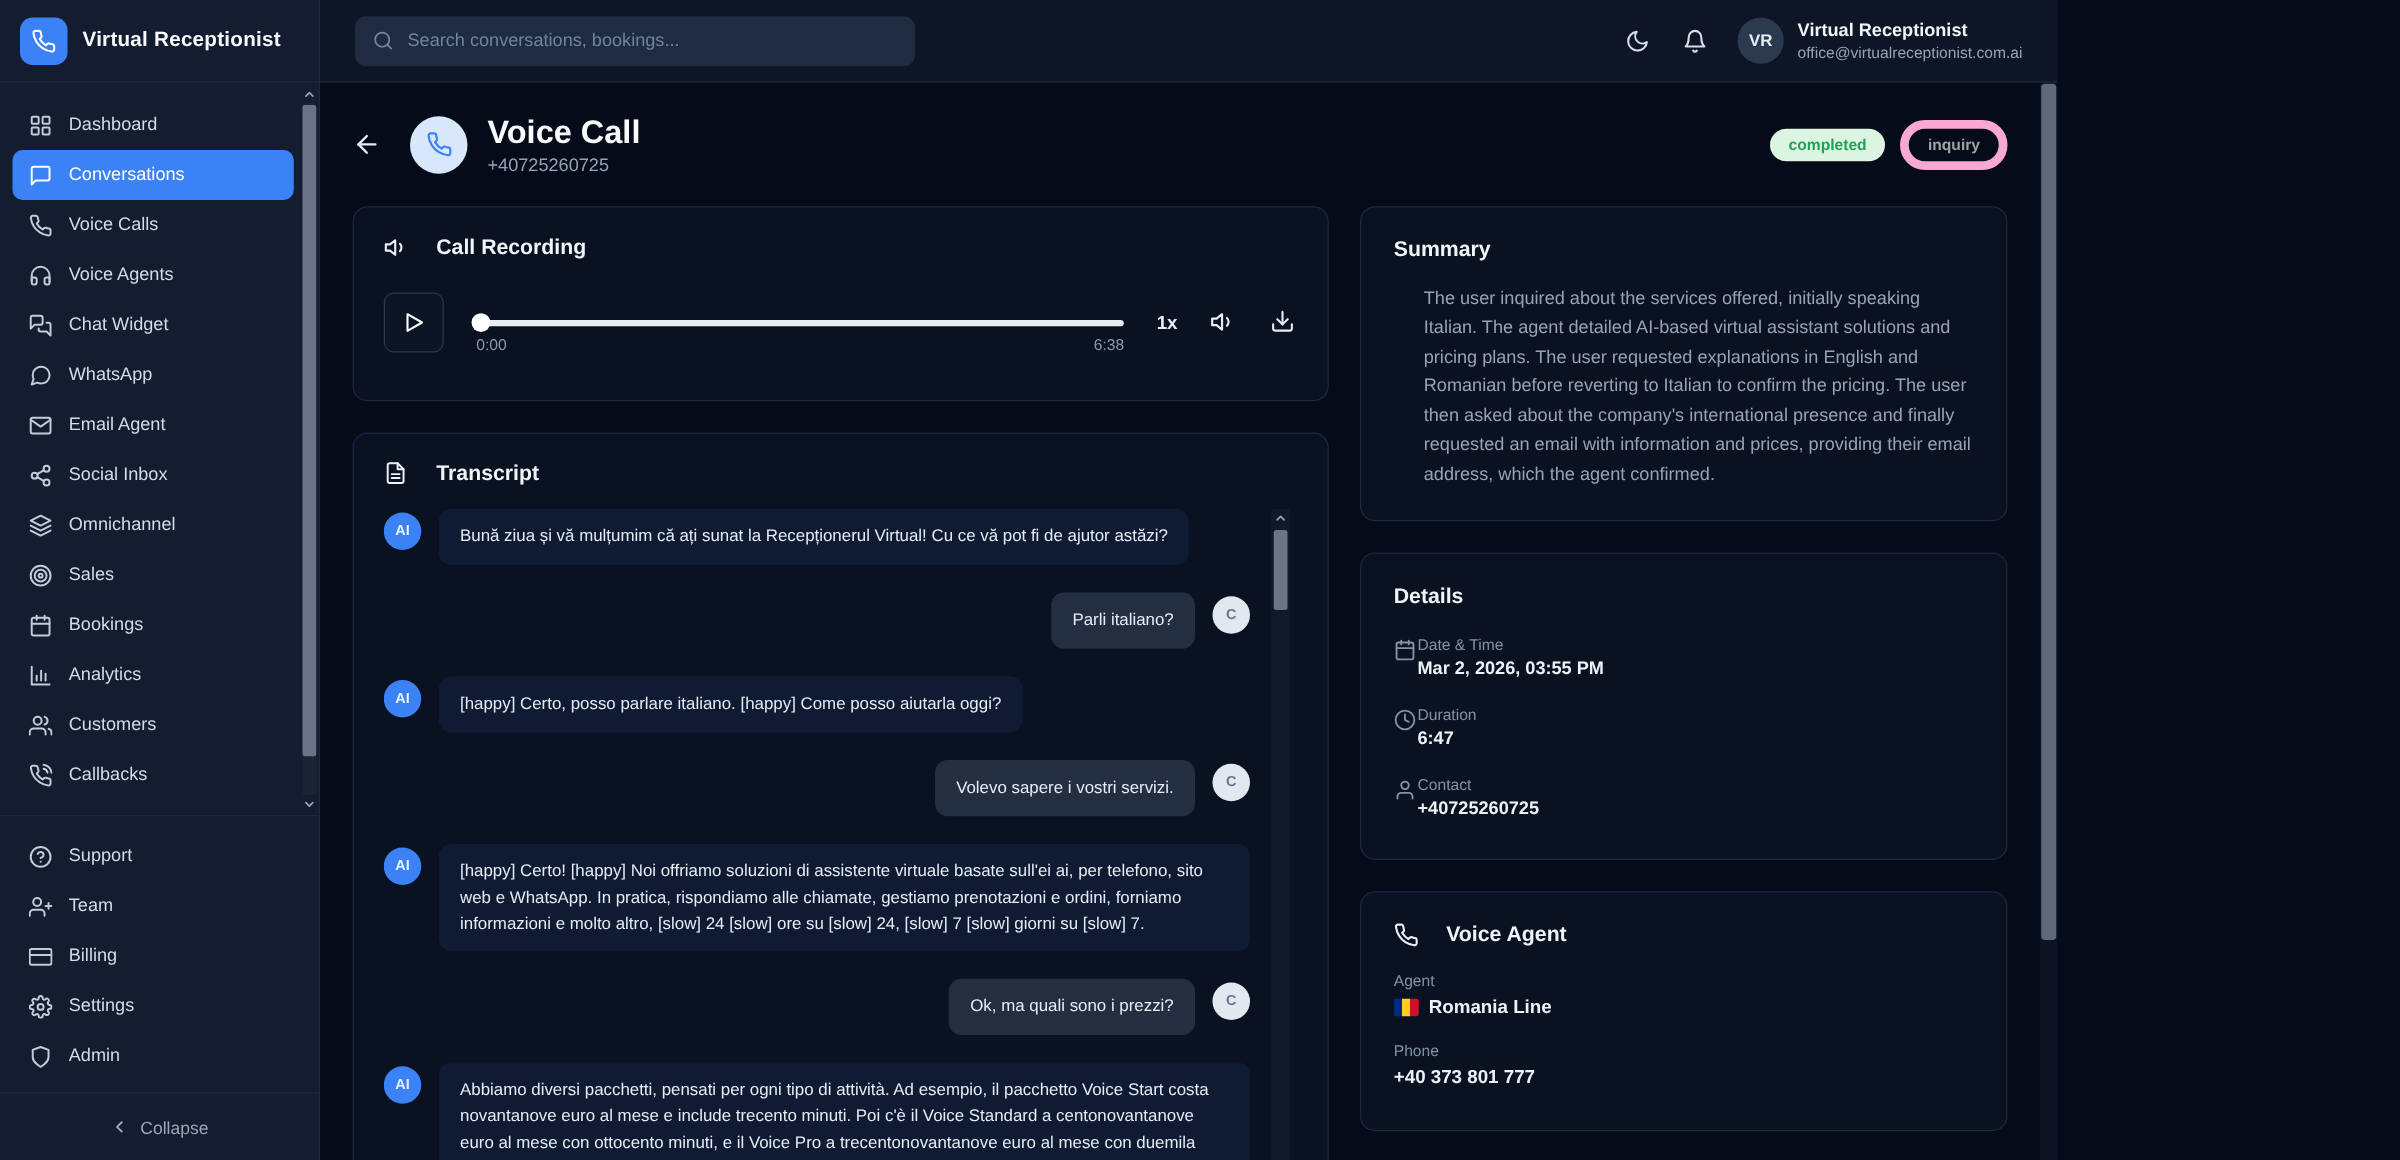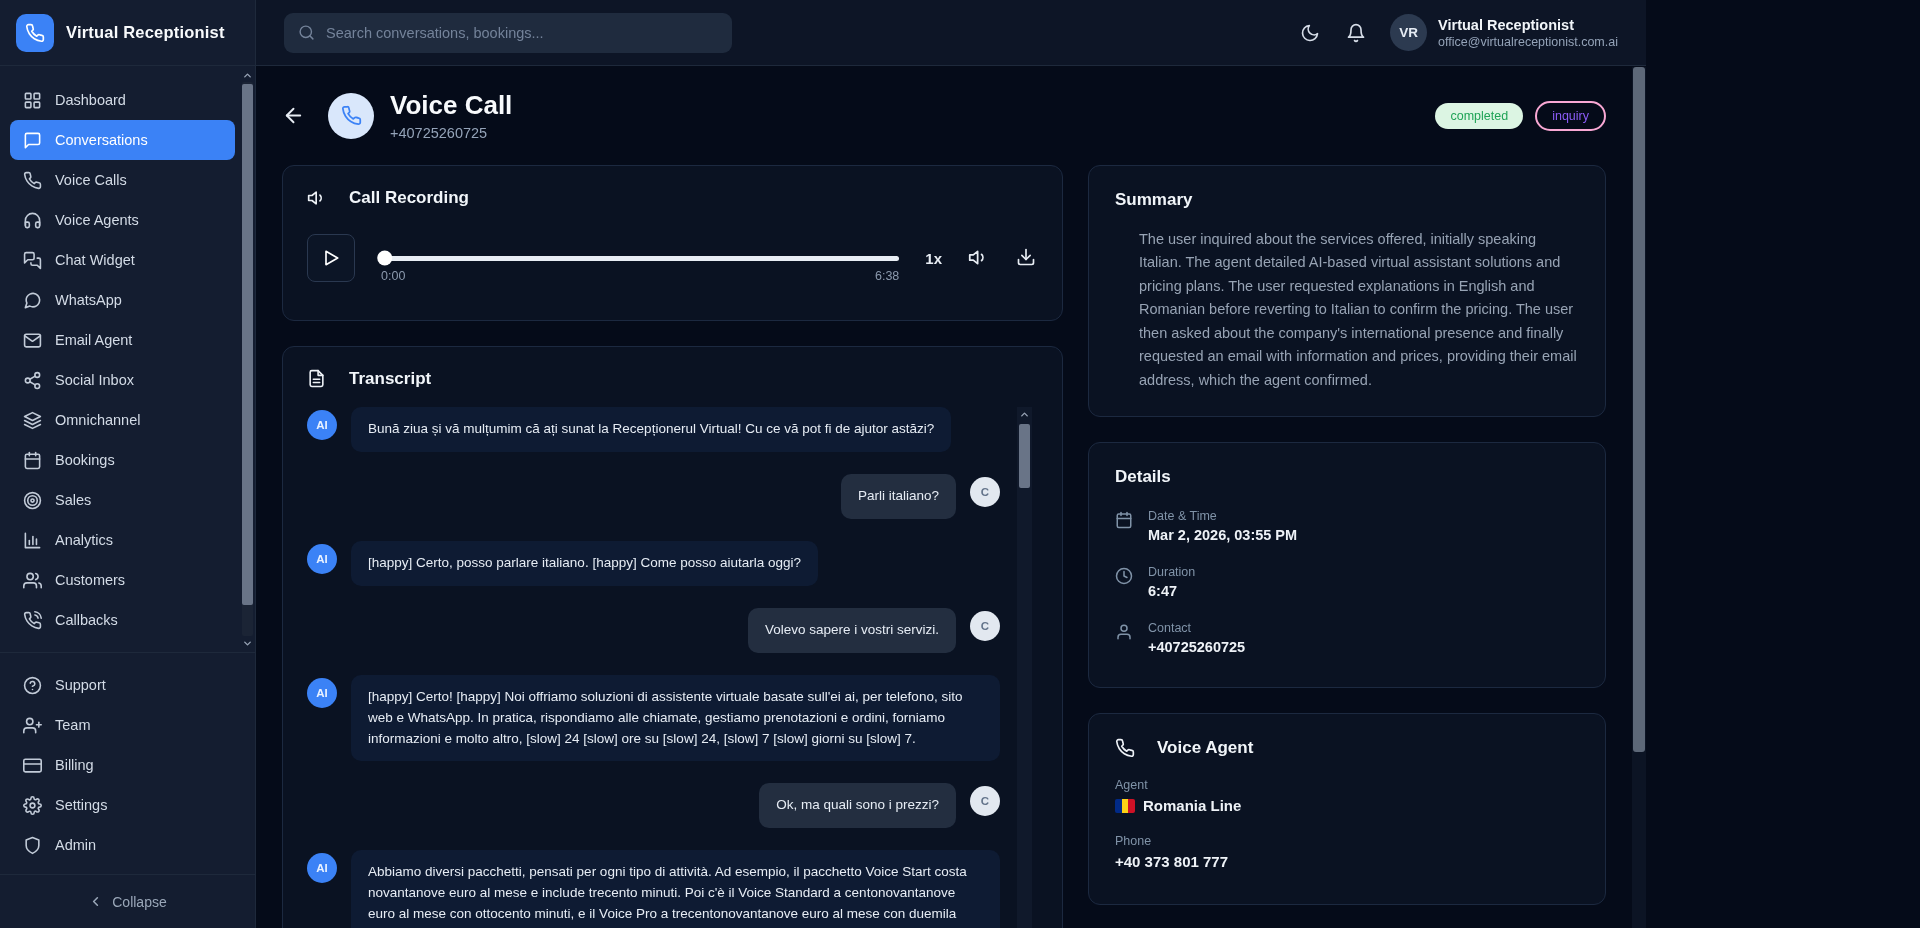--- a/index.html
+++ b/index.html
@@ -41,23 +41,23 @@
   .page-thumb { position:absolute; top:0; left:1px; width:12px; height:685px; background:#5d6878; border-radius:3px; }
 
   
   .content { flex:1; min-height:0; padding:14px 40px 0 26px; overflow:hidden; }
   .page-header { display:flex; align-items:center; margin:10px 0 24px; }
   .back-btn { width:24px; height:24px; color:#e8edf4; margin-right:22px; cursor:pointer; display:flex; align-items:center; }
   .call-avatar { width:46px; height:46px; border-radius:50%; background:#d9e7fb; color:#3b82f6; display:flex; align-items:center; justify-content:center; margin-right:16px; flex-shrink:0; }
   .header-title { font-size:26px; font-weight:bold; color:#f8fafc; }
   .header-sub { font-size:14.5px; color:#94a3b8; margin-top:4px; }
   .badges { margin-left:auto; display:flex; gap:12px; align-items:center; }
-  .badge { font-size:12.5px; font-weight:normal; padding:6px 15px; border-radius:999px; }
+  .badge { font-size:12.5px; font-weight:bold; padding:6px 15px; border-radius:999px; }
   .badge.success { background:#dcf5e3; color:#1fa356; }
-  .badge.outline { border:2px solid #f9a8d4; color:#8b5cf6; background:transparent; }
+  .badge.outline { border:7px solid #f9a8d4; color:#a3a3a3; background:transparent; }
 
   .columns { display:flex; gap:25px; height:812px; }
   .col-left { flex:1; min-width:0; display:flex; flex-direction:column; }
   .col-right { width:518px; flex-shrink:0; display:flex; flex-direction:column; gap:25px; }
   .card { background:#0a1222; border:1px solid #1c2940; border-radius:12px; }
 
   
   .rec-card { padding:22px 24px; flex-shrink:0; }
   .sec-header { display:flex; align-items:center; gap:22px; font-size:17px; font-weight:bold; color:#f1f5f9; }
   .sec-header .ico { width:20px; height:20px; color:#eef2f7; display:flex; }
@@ -83,21 +83,21 @@
   .msg.customer .bubble { background:#232e40; }
   .tr-scrollbar { position:absolute; top:0; right:6px; bottom:0; width:15px; display:flex; flex-direction:column; align-items:center; background:#10192b; }
   .tr-caret { color:#98a4b5; height:15px; display:flex; align-items:center; }
   .tr-track { flex:1; width:15px; position:relative; }
   .tr-thumb { position:absolute; top:2px; left:2px; width:11px; height:64px; background:#697487; border-radius:2px; }
 
   
   .side-card { padding:24px 26px; }
   .side-title { font-size:17px; font-weight:bold; color:#f1f5f9; }
   .summary-text { margin-top:18px; font-size:14.5px; line-height:1.62; color:#97a3b4;margin-left:24px; }
-  .detail-row { display:flex; gap:14px; margin-top:22px; }
+  .detail-row { display:flex; margin-top:22px; }
   .detail-row .ico { width:19px; height:19px; color:#8093a8; margin-top:2px; flex-shrink:0; display:flex; }
   .detail-label { font-size:12.5px; color:#8093a8; }
   .detail-value { font-size:14.5px; font-weight:bold; color:#eef2f7; margin-top:4px; }
   .agent-label { font-size:12.5px; color:#8093a8; margin-top:20px; }
   .agent-value { font-size:15px; font-weight:bold; color:#eef2f7; margin-top:5px; display:flex; align-items:center; gap:8px; }
   .flag-ro { display:inline-block; width:20px; height:14px; border-radius:2px; background:linear-gradient(90deg,#012a87 0 33.3%,#fcd116 33.3% 66.6%,#ce1126 66.6% 100%); flex-shrink:0; }
 </style>
 </head>
 <body>
 
@@ -194,37 +194,37 @@
               <polygon points="12 2 2 7 12 12 22 7 12 2"></polygon>
               <polyline points="2 12 12 17 22 12"></polyline>
               <polyline points="2 17 12 22 22 17"></polyline>
             </svg>
           </span>
         <span>Omnichannel</span>
       </div>
       <div class="nav-item">
         <span class="ico">
             <svg width="19" height="19" viewBox="0 0 24 24" fill="none" stroke="currentColor" stroke-width="2" stroke-linecap="round" stroke-linejoin="round">
+              <circle cx="12" cy="12" r="10"></circle>
+              <circle cx="12" cy="12" r="6"></circle>
+              <circle cx="12" cy="12" r="2"></circle>
+            </svg>
+          </span>
+        <span>Sales</span>
+      </div>
+      <div class="nav-item">
+        <span class="ico">
+            <svg width="19" height="19" viewBox="0 0 24 24" fill="none" stroke="currentColor" stroke-width="2" stroke-linecap="round" stroke-linejoin="round">
               <rect x="3" y="4" width="18" height="18" rx="2"></rect>
               <line x1="16" y1="2" x2="16" y2="6"></line>
               <line x1="8" y1="2" x2="8" y2="6"></line>
               <line x1="3" y1="10" x2="21" y2="10"></line>
             </svg>
           </span>
         <span>Bookings</span>
-      </div>
-      <div class="nav-item">
-        <span class="ico">
-            <svg width="19" height="19" viewBox="0 0 24 24" fill="none" stroke="currentColor" stroke-width="2" stroke-linecap="round" stroke-linejoin="round">
-              <circle cx="12" cy="12" r="10"></circle>
-              <circle cx="12" cy="12" r="6"></circle>
-              <circle cx="12" cy="12" r="2"></circle>
-            </svg>
-          </span>
-        <span>Sales</span>
       </div>
       <div class="nav-item">
         <span class="ico">
             <svg width="19" height="19" viewBox="0 0 24 24" fill="none" stroke="currentColor" stroke-width="2" stroke-linecap="round" stroke-linejoin="round">
               <path d="M3 3v18h18"></path>
               <line x1="8" y1="17" x2="8" y2="12"></line>
               <line x1="12.5" y1="17" x2="12.5" y2="7"></line>
               <line x1="17" y1="17" x2="17" y2="10"></line>
             </svg>
           </span>

